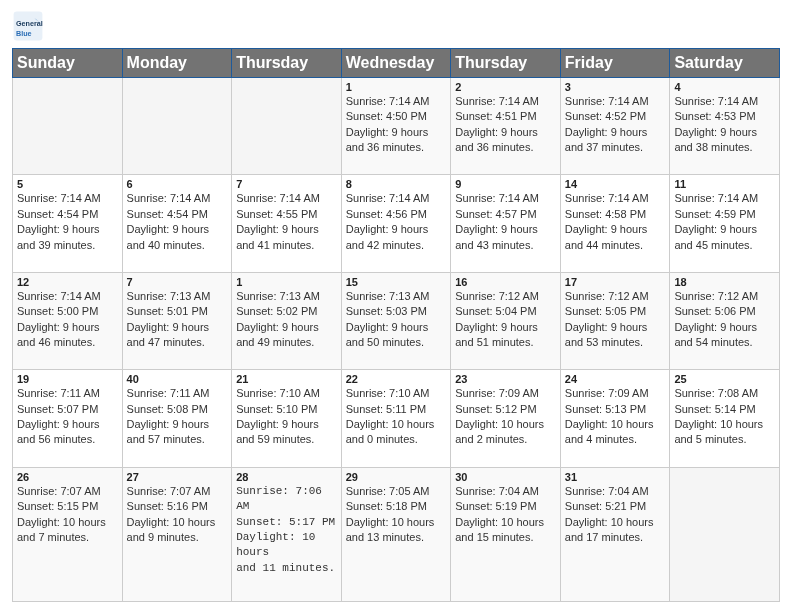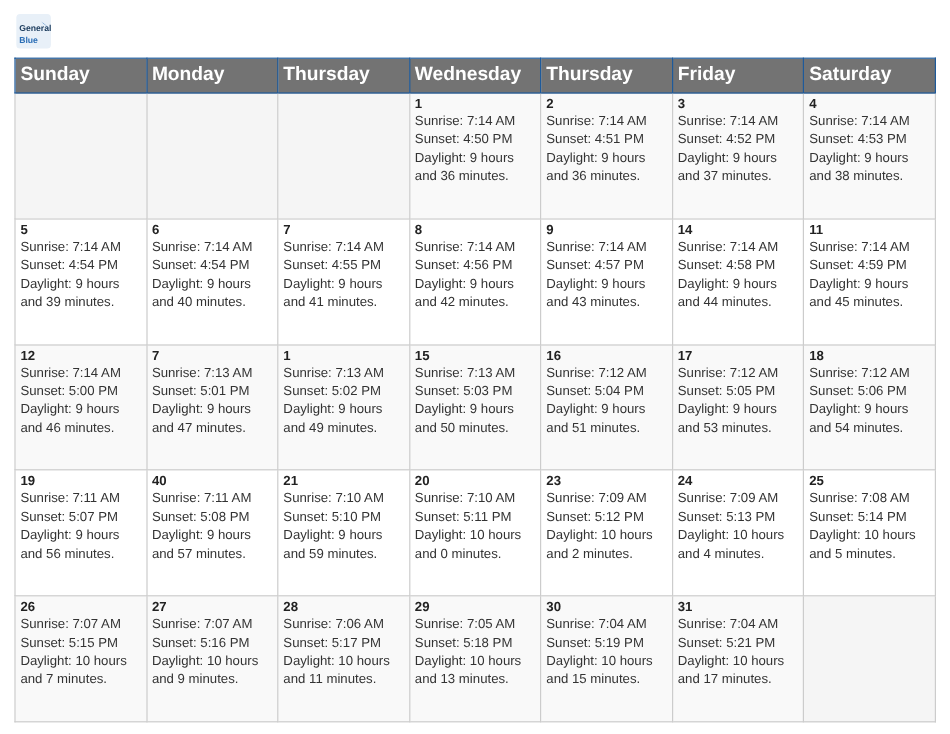--- a/index.html
+++ b/index.html
@@ -277,21 +277,21 @@
 and 57 minutes.</div>
           </td>
           <td>
             <span class="day-num">21</span>
             <div class="day-info" style="white-space: pre-line;">Sunrise: 7:10 AM
 Sunset: 5:10 PM
 Daylight: 9 hours
 and 59 minutes.</div>
           </td>
           <td>
-            <span class="day-num">20</span>
+            <span class="day-num">22</span>
             <div class="day-info" style="white-space: pre-line;">Sunrise: 7:10 AM
 Sunset: 5:11 PM
 Daylight: 10 hours
 and 0 minutes.</div>
           </td>
           <td>
             <span class="day-num">23</span>
             <div class="day-info" style="white-space: pre-line;">Sunrise: 7:09 AM
 Sunset: 5:12 PM
 Daylight: 10 hours
@@ -322,21 +322,21 @@
           </td>
           <td>
             <span class="day-num">27</span>
             <div class="day-info" style="white-space: pre-line;">Sunrise: 7:07 AM
 Sunset: 5:16 PM
 Daylight: 10 hours
 and 9 minutes.</div>
           </td>
           <td>
             <span class="day-num">28</span>
-            <div class="day-info" style="white-space: pre-line;">Sunrise: 7:06 AM
+            <div class="day-info" style="white-space: pre-line; font-family: Liberation Mono, monospace;">Sunrise: 7:06 AM
 Sunset: 5:17 PM
 Daylight: 10 hours
 and 11 minutes.</div>
           </td>
           <td>
             <span class="day-num">29</span>
             <div class="day-info" style="white-space: pre-line;">Sunrise: 7:05 AM
 Sunset: 5:18 PM
 Daylight: 10 hours
 and 13 minutes.</div>

